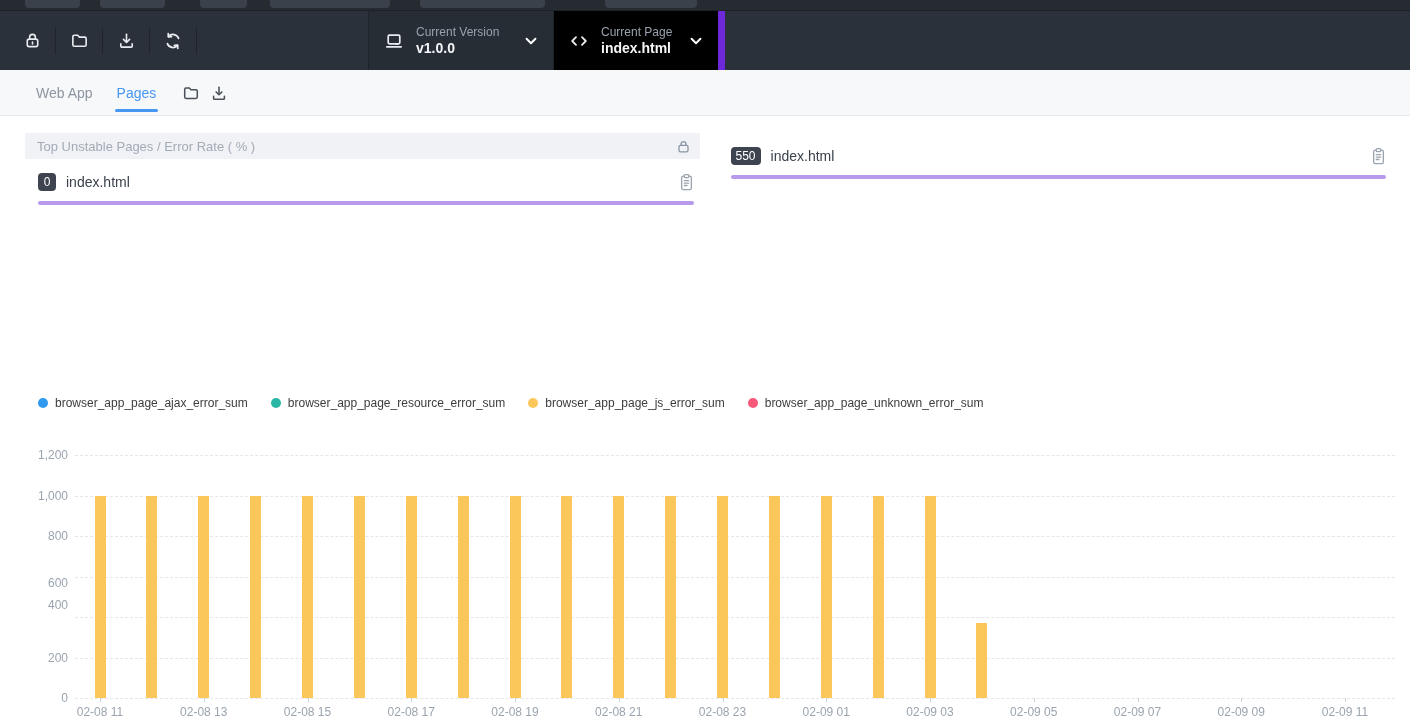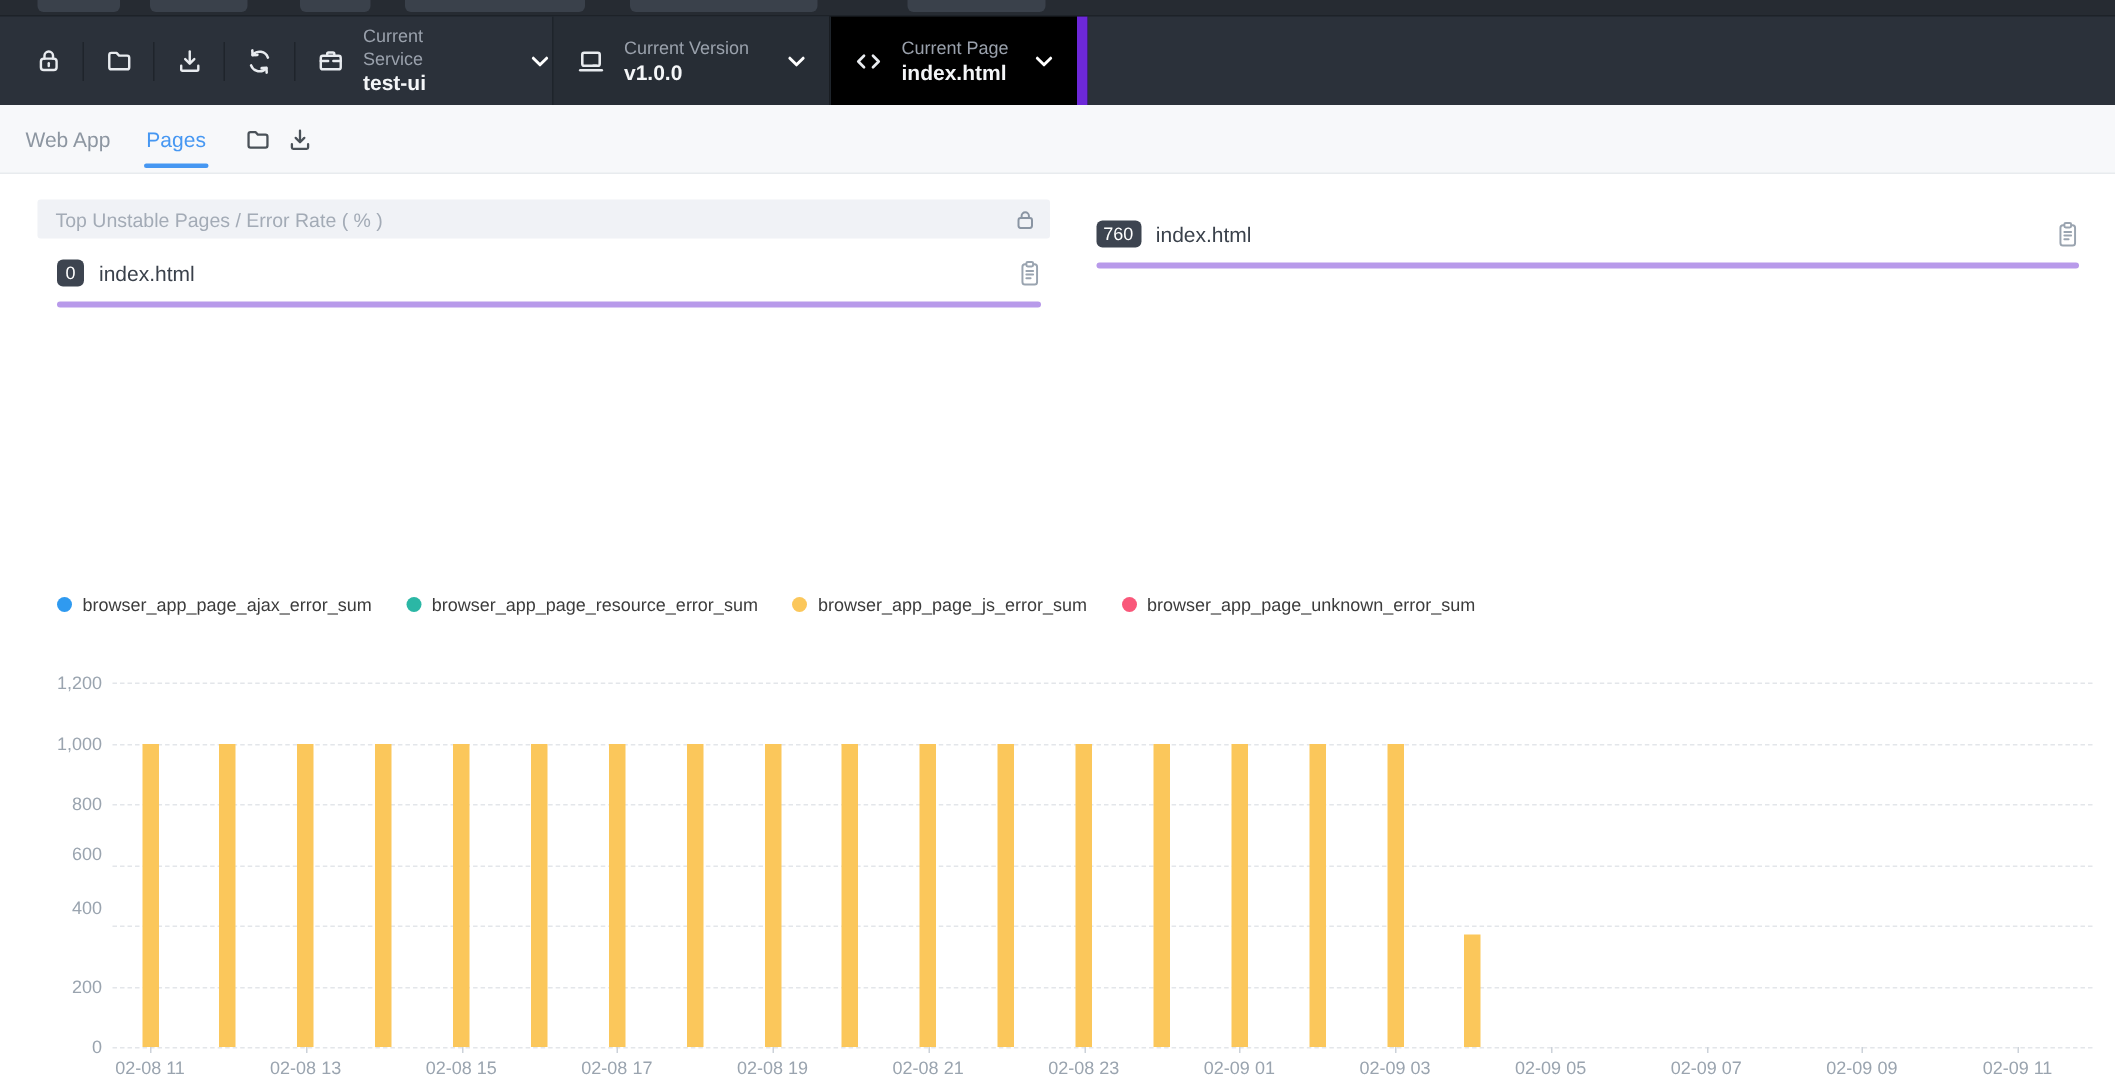--- a/index.html
+++ b/index.html
@@ -25,21 +25,21 @@
   .sel-value { font-size:14px; color:#f4f6f8; font-weight:bold; line-height:17px; }
   .chev { margin-left:40px; display:flex; align-items:center; }
   .tb-section { display:flex; align-items:center; padding:0 14px 0 15px; border-left:1px solid #1e242b; }
   .tb-section .chev { margin-left:auto; }
   .tb-section.version { width:185px; background:#272d35; }
   .tb-section.page { width:172px; background:#000000; border-right:7px solid #6d28d9;text-decoration:underline; }
   .tb-fill { flex:1; }
 
   
   .tabbar { position:absolute; top:70px; left:0; width:100%; height:46px; background:#f7f8fa;
-            border-bottom:1px solid #e8ebee; display:flex; align-items:center; padding-left:17px; }
+            border-bottom:1px solid #e8ebee; display:flex; align-items:center; padding-left:36px; }
   .tab { font-size:14px; color:#8d96a1; margin-right:24px; height:100%; display:flex; align-items:center; position:relative; cursor:pointer; }
   .tab.active { color:#4697f2; }
   .tab.active::after { content:""; position:absolute; left:-2px; right:-2px; bottom:3px; height:3px; border-radius:2px; background:#4697f2; }
   .tab-tool { width:22px; height:22px; display:flex; align-items:center; justify-content:center; margin-right:6px; cursor:pointer; }
 
   
   .panels { position:absolute; top:133px; left:25px; right:18px; display:flex; gap:18px; }
   .panel { flex:1; }
   .panel-header { height:26px; background:#f0f2f6; border-radius:2px; display:flex; align-items:center; padding:0 9px 0 12px; }
   .panel-title { font-size:13px; color:#a3abb6; }
@@ -104,38 +104,20 @@
       <div class="tb-sep"></div>
       <div class="tb-icon">
         <svg width="20" height="20" viewBox="0 0 20 20" fill="none" stroke="#e8ebef" stroke-width="1.7" stroke-linecap="round" stroke-linejoin="round">
           <path d="M15.6 7.4A6 6 0 0 0 5.4 5.6"></path>
             <polyline points="5.2,2.6 5.4,5.8 8.6,5.6"></polyline>
           <path d="M4.4 12.6a6 6 0 0 0 10.2 1.8"></path>
             <polyline points="14.8,17.4 14.6,14.2 11.4,14.4"></polyline>
         </svg>
       </div>
       <div class="tb-sep"></div>
-      <div class="selector">
-        <div class="tb-icon">
-          <svg width="19" height="19" viewBox="0 0 20 20" fill="none" stroke="#e8ebef" stroke-width="1.7" stroke-linecap="round" stroke-linejoin="round">
-            <rect x="3" y="6.5" width="14" height="9.5" rx="1.5"></rect>
-              <path d="M7.5 6.5V5.2c0-.6.4-1 1-1h3c.6 0 1 .4 1 1v1.3"></path>
-              <path d="M3 10.2h5.2M11.8 10.2H17"></path>
-          </svg>
-        </div>
-        <div class="sel-text">
-          <div class="sel-label">Current Service</div>
-          <div class="sel-value">test-ui</div>
-        </div>
-        <div class="chev">
-          <svg width="16" height="16" viewBox="0 0 18 18" fill="none" stroke="#ffffff" stroke-width="2.2" stroke-linecap="round" stroke-linejoin="round">
-              <polyline points="4,6.5 9,11.5 14,6.5"></polyline>
-            </svg>
-        </div>
-      </div>
     </div>
 
     <div class="tb-section version">
       <div class="tb-icon">
         <svg width="20" height="20" viewBox="0 0 20 20" fill="none" stroke="#e8ebef" stroke-width="1.7" stroke-linecap="round" stroke-linejoin="round">
           <rect x="4.2" y="4.2" width="11.6" height="8.6" rx="1.2"></rect>
             <path d="M2.8 15.8h14.4"></path>
             <path d="M11.6 12.8h2"></path>
         </svg>
       </div>
@@ -208,21 +190,21 @@
               <rect x="5.6" y="1.6" width="4.8" height="3.2" rx="1" fill="#ffffff"></rect>
             <path d="M5.6 8h4.8M5.6 10.6h4.8M5.6 13.2h3"></path>
           </svg>
         </span>
       </div>
       <div class="progress"></div>
     </section>
 
     <section class="panel">
       <div class="panel-row">
-        <span class="badge">760</span>
+        <span class="badge">550</span>
         <span class="row-label">index.html</span>
         <span class="clipboard">
           <svg width="15" height="19" viewBox="0 0 16 20" fill="none" stroke="#9aa4b0" stroke-width="1.4" stroke-linecap="round" stroke-linejoin="round">
             <rect x="2.8" y="3.2" width="10.4" height="14.4" rx="1.8"></rect>
               <rect x="5.6" y="1.6" width="4.8" height="3.2" rx="1" fill="#ffffff"></rect>
             <path d="M5.6 8h4.8M5.6 10.6h4.8M5.6 13.2h3"></path>
           </svg>
         </span>
       </div>
       <div class="progress"></div>
@@ -251,21 +233,21 @@
   </section>
 
   <div id="chart">
       <div class="gridline" style="left: 75px; width: 1320px; top: 252px;"></div>
       <div class="y-label" style="top: 245px;">0</div>
       <div class="gridline" style="left: 75px; width: 1320px; top: 211.5px;"></div>
       <div class="y-label" style="top: 204.5px;">200</div>
       <div class="gridline" style="left: 75px; width: 1320px; top: 171px;"></div>
       <div class="y-label" style="top: 152px;">400</div>
       <div class="gridline" style="left: 75px; width: 1320px; top: 130.5px;"></div>
-      <div class="y-label" style="top: 116px;">600</div>
+      <div class="y-label" style="top: 130px;">600</div>
       <div class="gridline" style="left: 75px; width: 1320px; top: 90px;"></div>
       <div class="y-label" style="top: 83px;">800</div>
       <div class="gridline" style="left: 75px; width: 1320px; top: 49.5px;"></div>
       <div class="y-label" style="top: 42.5px;">1,000</div>
       <div class="gridline" style="left: 75px; width: 1320px; top: 9px;"></div>
       <div class="y-label" style="top: 2px;">1,200</div>
       <div class="bar" style="left: 100px; top: 49.5px; height: 202.5px; background: rgb(251, 199, 91);"></div>
       <div class="bar" style="left: 151.875px; top: 49.5px; height: 202.5px; background: rgb(251, 199, 91);"></div>
       <div class="bar" style="left: 203.75px; top: 49.5px; height: 202.5px; background: rgb(251, 199, 91);"></div>
       <div class="bar" style="left: 255.625px; top: 49.5px; height: 202.5px; background: rgb(251, 199, 91);"></div>

